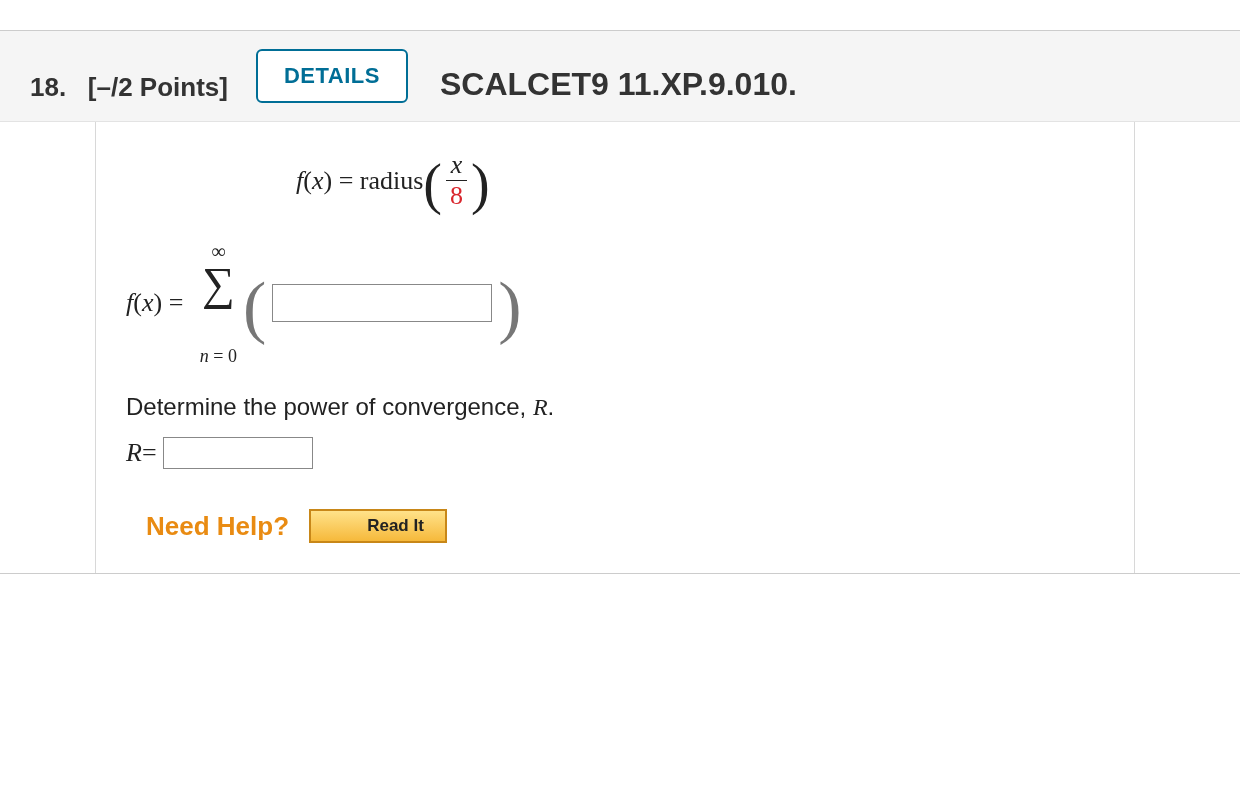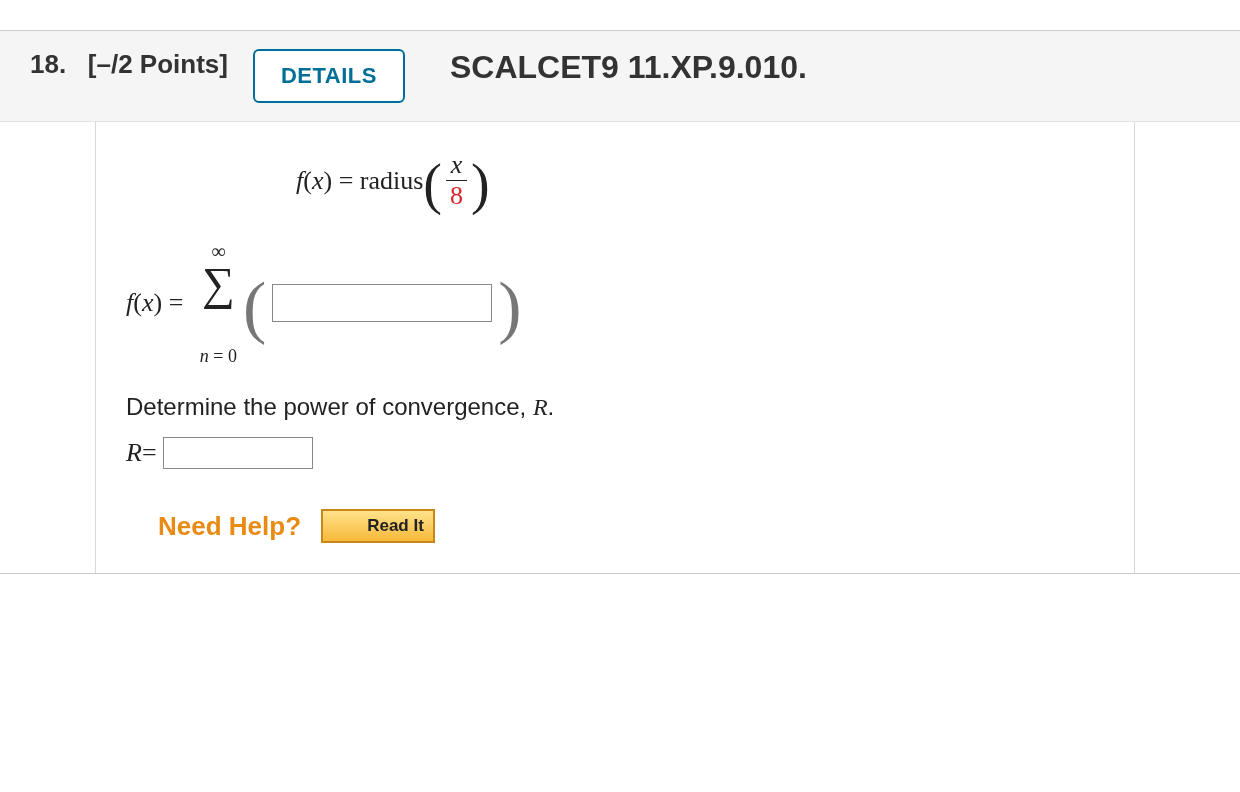--- a/index.html
+++ b/index.html
@@ -11,41 +11,42 @@
     background: #fff;
   }
   .outer {
     border-top: 1px solid #ccc;
     border-bottom: 1px solid #ccc;
     margin-top: 30px;
     width: 1240px;
   }
   .header {
     display: flex;
-    align-items: flex-start;
-    gap: 25px;
+    align-items: flex-end;
+    gap: 12px;
     padding: 18px 30px;
     background: #f5f5f5;
     border-bottom: 1px solid #e3e3e3;
   }
   .qnum-points {
     font-weight: 700;
     font-size: 26px;
     color: #333;
   }
   .details-btn {
     border: 2px solid #006e96;
     color: #006e96;
     background: #fff;
     font-weight: 700;
     font-size: 22px;
     padding: 12px 26px;
     border-radius: 6px;
     cursor: pointer;
     letter-spacing: 0.5px;
+    margin-left: 16px;
   }
   .reference {
     font-weight: 700;
     font-size: 32px;
     color: #333;
     margin-left: 20px;
   }
   .body {
     margin-left: 95px;
     border-left: 1px solid #d8d8d8;
@@ -136,34 +137,34 @@
     align-items: center;
     font-family: "Times New Roman", serif;
     font-size: 26px;
     margin-bottom: 40px;
   }
 
   .help-row {
     display: flex;
     align-items: center;
     gap: 20px;
-    margin-left: 32px;
+    margin-left: 20px;
   }
   .need-help {
     color: #e98b12;
     font-weight: 700;
     font-size: 26px;
   }
   .read-it-btn {
     background: linear-gradient(#ffe28a, #f6b93b);
     border: 2px solid #c88718;
     color: #222;
     font-weight: 700;
     font-size: 17px;
-    width: 114px;
+    width: 138px;
     height: 34px;
     cursor: pointer;
     font-family: Arial, sans-serif;
     padding-left: 41px;
   }
 </style>
 </head>
 <body>
 
 <div class="outer">

